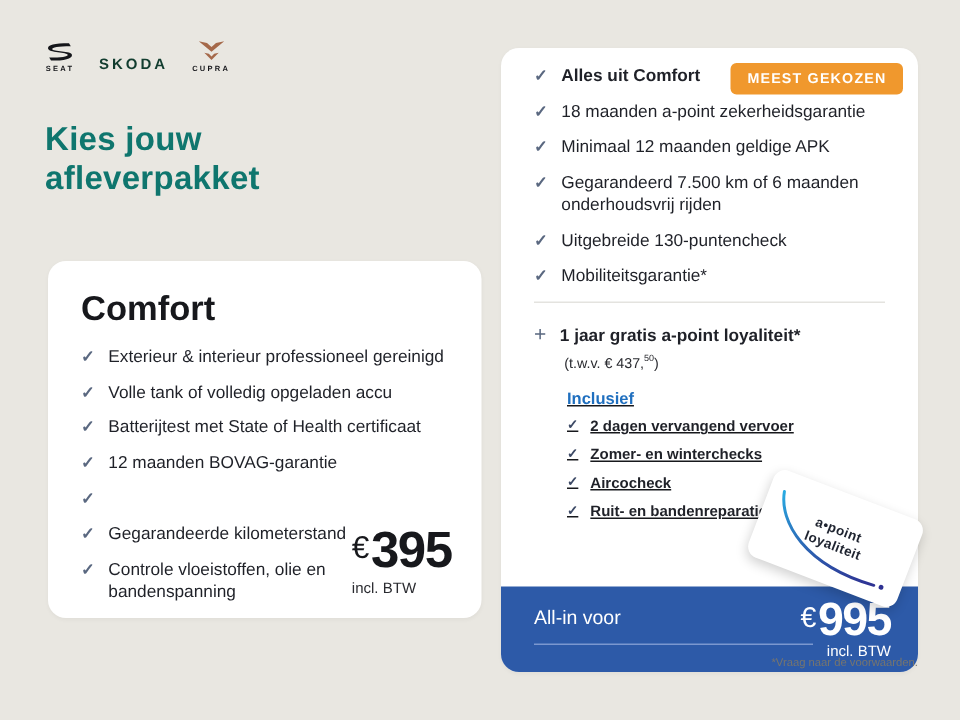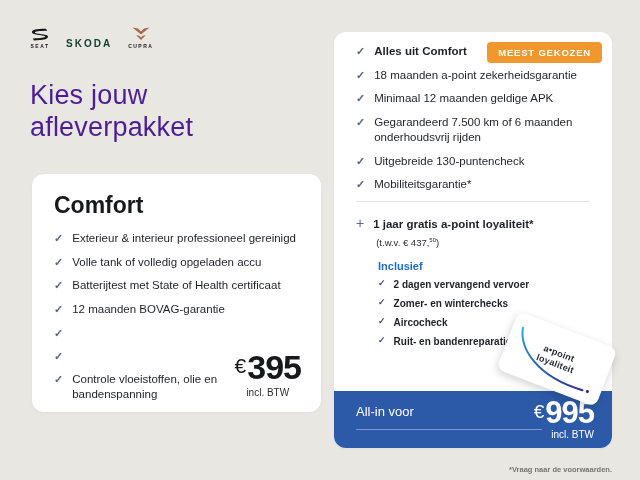--- a/index.html
+++ b/index.html
@@ -10,51 +10,51 @@
     color:#17181c;
   }
   
   .logos{position:absolute;left:30px;top:26px;display:flex;align-items:flex-end;gap:16px;}
   .logo{display:flex;flex-direction:column;align-items:center;gap:2px;}
   .logo .wordmark{font-size:5px;font-weight:700;letter-spacing:1.5px;color:#15161a;}
   .seat-word{color:#15161a;}
   .skoda-word{font-size:10px;font-weight:700;letter-spacing:2px;color:#123d2f;}
   .cupra-word{color:#a5694a;}
   
-  .headline{position:absolute;left:30px;top:80px;font-size:27px;line-height:1.18;
-    font-weight:400;color:#4c1d95;letter-spacing:.2px;}
+  .headline{position:absolute;left:30px;top:80px;font-size:22px;line-height:1.18;
+    font-weight:700;color:#0f766e;letter-spacing:.2px;}
   
   .card{position:absolute;background:#fff;border-radius:12px;box-shadow:0 1px 3px rgba(0,0,0,.04);}
   .card-comfort{left:32px;top:174px;width:289px;height:238px;padding:0;}
   .card-zekerheid{left:334px;top:32px;width:278px;height:416px;}
   .card h2{margin:0;font-size:23px;font-weight:700;color:#17181c;}
   .card-comfort h2{padding:18px 0 0 22px;}
   .card-zekerheid h2{padding:22px 0 0 22px;}
   ul.checklist{list-style:none;margin:12px 0 0 0;padding:0 18px 0 22px;}
   ul.checklist li{display:flex;align-items:flex-start;gap:9px;margin-bottom:9px;
     font-size:11.5px;line-height:1.28;color:#1f2128;}
   ul.checklist .chk{color:#5a6880;font-size:11px;line-height:1.3;flex:0 0 auto;font-weight:700;}
   .bold-item{font-weight:700;}
   
-  .price{position:absolute;right:20px;bottom:14px;text-align:center;margin-left:26px;}
+  .price{position:absolute;right:20px;bottom:14px;text-align:left;margin-left:26px;}
   .price .cur{font-size:21px;font-weight:400;vertical-align:6px;margin-right:1px;}
   .price .amt{font-size:34px;font-weight:700;letter-spacing:-1px;}
   .price .note{font-size:10px;color:#2a2b30;margin-top:0;}
   
   .badge{position:absolute;top:10px;right:10px;background:#f0982d;color:#fff;
     font-size:9.5px;font-weight:700;letter-spacing:.8px;padding:5px 11px;border-radius:4px;}
   
   .divider{height:1px;background:#e4e3df;margin:6px 22px 12px 22px;}
   .bonus{display:flex;align-items:baseline;gap:9px;padding:0 16px 0 22px;}
   .bonus .plus{color:#5a6880;font-size:14px;font-weight:400;}
   .bonus .bonus-label{font-size:11.5px;font-weight:700;color:#1f2128;}
   .bonus .bonus-value{font-size:9.5px;color:#2a2b30;margin-left:3px;white-space:nowrap;}
   .bonus .bonus-value sup{font-size:6px;}
   
-  .inclusief{padding:10px 0 0 44px;}
+  .inclusief{padding:10px 0 0 44px;text-decoration:underline;}
   .inclusief-label{font-size:11px;font-weight:700;color:#1f6fbf;margin-bottom:6px;}
   ul.sublist{list-style:none;margin:0;padding:0;}
   ul.sublist li{display:flex;align-items:flex-start;gap:8px;margin-bottom:6px;
     font-size:10px;line-height:1.3;color:#1f2128;font-weight:700;}
   ul.sublist .chk{color:#3d4a66;font-size:9px;font-weight:700;}
   
   .loyalty-card{position:absolute;right:2px;top:296px;width:106px;height:62px;background:#fff;
     border-radius:8px;transform:rotate(21deg);z-index:3;
     box-shadow:0 3px 8px rgba(0,0,0,.18);display:flex;align-items:center;justify-content:center;}
   .loyalty-card svg{position:absolute;left:0;top:0;}
@@ -63,21 +63,21 @@
   
   .allin{position:absolute;left:0;right:0;bottom:0;height:57px;background:#2d5aa8;
     border-radius:0 0 12px 12px;}
   .allin-label{position:absolute;left:22px;top:13px;color:#fff;font-size:13px;font-weight:400;}
   .allin-line{position:absolute;left:22px;top:38px;width:186px;border-bottom:1.5px solid #7b97cf;}
   .allin-price{position:absolute;right:18px;top:4px;text-align:right;color:#fff;}
   .allin-price .cur{font-size:19px;font-weight:400;vertical-align:5px;margin-right:1px;}
   .allin-price .amt{font-size:31px;font-weight:700;letter-spacing:-1px;}
   .allin-price .note{font-size:10px;margin-top:-2px;}
   
-  .footnote{position:absolute;right:28px;top:465px;font-size:7.5px;color:#77756e;font-weight:bold;}
+  .footnote{position:absolute;right:28px;top:437px;font-size:7.5px;color:#77756e;}
 </style>
 </head>
 <body>
 
 <div class="logos">
   <div class="logo">
     <svg width="20" height="13" viewBox="0 0 20 13">
       <path d="M2 4.2 C2 1.8 6 .8 16 .8 L17.2 2.8 C8.5 2.8 4.8 3.6 4.8 4.6 C4.8 6.6 18 5.6 18 8.6 C18 11.3 13 12.4 4 12.4 L2.8 10.4 C10.8 10.4 15.2 9.6 15.2 8.6 C15.2 6.8 2 7.4 2 4.2 Z" fill="#15161a"></path>
     </svg>
     <span class="wordmark seat-word">SEAT</span>
@@ -116,20 +116,21 @@
       </li>
     <li>
         <span class="chk">✓</span>
         <span>12 maanden BOVAG-garantie</span>
       </li>
     <li>
         <span class="chk">✓</span>
       </li>
     <li>
         <span class="chk">✓</span>
+        <span>Gegarandeerde kilometerstand</span>
       </li>
     <li>
         <span class="chk">✓</span>
         <span>Controle vloeistoffen, olie en bandenspanning</span>
       </li>
   </ul>
   <div class="price">
     <div><span class="cur">€</span><span class="amt">395</span></div>
     <div class="note">incl. BTW</div>
   </div>

